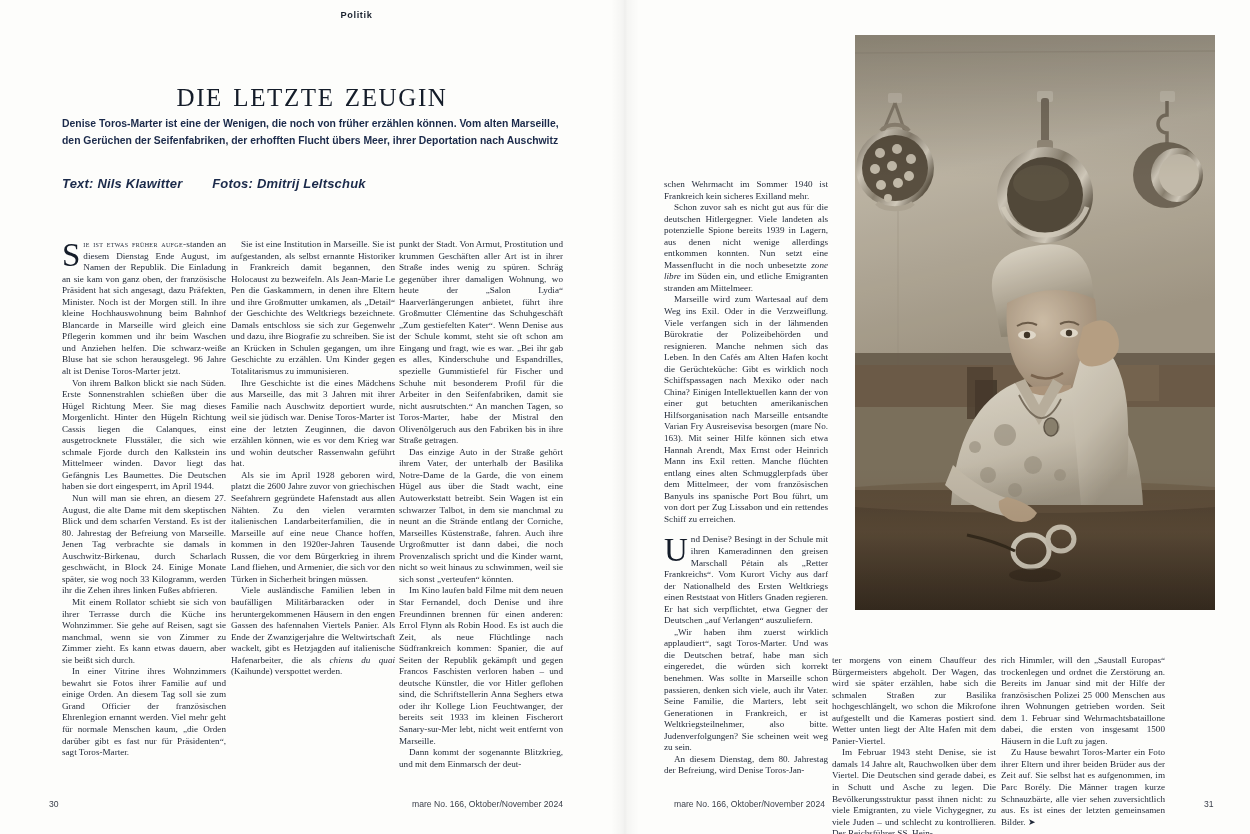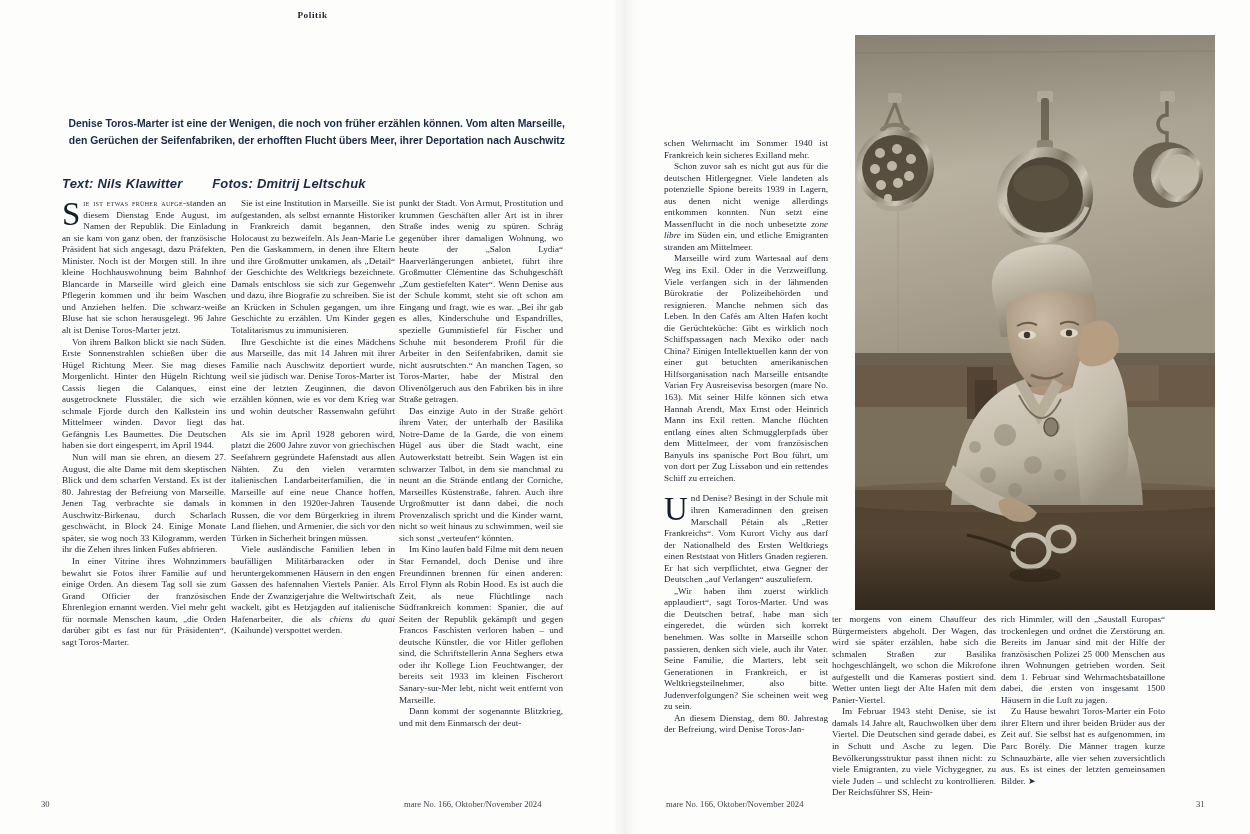--- a/index.html
+++ b/index.html
@@ -42,25 +42,26 @@
     z-index: 20;
   }
 
   
   .rubric {
     position: absolute;
     top: 10px;
     left: 0;
     width: 625px;
     text-align: center;
-    font-family: Liberation Serif, serif;
+    font-family: Liberation Sans, sans-serif;
     font-weight: bold;
     font-size: 9.2px;
     letter-spacing: 0.6px;
     color: #1b2330;
+    padding-left: 44px;
   }
 
   
   .headline {
     position: absolute;
     top: 75px;
     left: 62px;
     width: 500px;
     text-align: center;
     font-family: "Liberation Serif", serif;
@@ -71,21 +72,21 @@
     text-transform: lowercase;
     white-space: nowrap;
   }
   .headline::first-letter { }
 
   .standfirst {
     position: absolute;
     top: 116px;
     left: 62px;
     width: 503px;
-    text-align: right;
+    text-align: left;
     font-family: "Liberation Sans", sans-serif;
     font-weight: bold;
     font-size: 10.4px;
     line-height: 16.5px;
     color: #1b2a4a;
   }
 
   .credits {
     position: absolute;
     top: 176px;
@@ -102,20 +103,21 @@
   
   .col {
     position: absolute;
     font-family: "Liberation Serif", serif;
     font-size: 9.15px;
     line-height: 11.55px;
     text-align: justify;
     color: #1e2636;
     -webkit-hyphens: auto;
     hyphens: auto;
+    margin-top: 41px;
   }
   .col p { margin: 0; text-indent: 10px; }
   .col p.noind { text-indent: 0; }
   .col p i, .col p em { font-style: italic; }
 
   
   #c1 { left: 62px;  top: 198px; width: 164px; height: 592px; }
   #c2 { left: 231px; top: 198px; width: 164px; height: 592px; }
   #c3 { left: 399px; top: 198px; width: 164px; height: 592px; }
   
@@ -161,60 +163,63 @@
     font-weight: bold;
     font-size: 8.3px;
     line-height: 13.5px;
     color: #1b2a4a;
   }
 
   
   .folio {
     position: absolute;
     bottom: 25px;
-    font-family: Liberation Serif, serif;
+    font-family: Liberation Sans, sans-serif;
     font-size: 8.6px;
     color: #3a3f4a;
+    margin-left: 8px;
   }
   .folio-left-num   { left: 41px; }
   .folio-left-issue { left: 404px; }
   .folio-right-issue{ left: 666px; }
   .folio-right-num  { left: 1196px; }
 
   .arrow-end { font-size: 9px; }
 </style>
 </head>
 <body>
 
 <div class="spread">
 
   <div class="page page-left"></div>
   <div class="page page-right"></div>
 
   <div class="rubric">Politik</div>
 
+  <div class="headline">Die letzte Zeugin</div>
   <div class="standfirst">Denise Toros-Marter ist eine der Wenigen, die noch von früher erzählen können. Vom alten Marseille, den Gerüchen der Seifenfabriken, der erhofften Flucht übers Meer, ihrer Deportation nach Auschwitz</div>
   <div class="credits">
     <span>Text: Nils Klawitter</span>
     <span class="gap"></span>
     <span>Fotos: Dmitrij Leltschuk</span>
   </div>
 
   <div class="col" id="c1">
     <p class="noind">
       <span class="dropcap">S</span><span class="lead-smallcaps">ie ist etwas früher aufge-</span><span>standen an diesem Dienstag Ende August, im Namen der Republik. Die Einladung an sie kam von ganz oben, der französische Präsident hat sich angesagt, dazu Präfekten, Minister. Noch ist der Morgen still. In ihre kleine Hochhauswohnung beim Bahnhof Blancarde in Marseille wird gleich eine Pflegerin kommen und ihr beim Waschen und Anziehen helfen. Die schwarz-weiße Bluse hat sie schon herausgelegt. 96 Jahre alt ist Denise Toros-Marter jetzt.</span>
     </p>
     <p><span>Von ihrem Balkon blickt sie nach Süden. Erste Sonnenstrahlen schießen über die Hügel Richtung Meer. Sie mag dieses Morgenlicht. Hinter den Hügeln Richtung Cassis liegen die Calanques, einst ausgetrocknete Flusstäler, die sich wie schmale Fjorde durch den Kalkstein ins Mittelmeer winden. Davor liegt das Gefängnis Les Baumettes. Die Deutschen haben sie dort eingesperrt, im April 1944.</span></p>
     <p><span>Nun will man sie ehren, an diesem 27. August, die alte Dame mit dem skeptischen Blick und dem scharfen Verstand. Es ist der 80. Jahrestag der Befreiung von Marseille. Jenen Tag verbrachte sie damals in Auschwitz-Birkenau, durch Scharlach geschwächt, in Block 24. Einige Monate später, sie wog noch 33 Kilogramm, werden ihr die Zehen ihres linken Fußes abfrieren.</span></p>
+    <p><span>Mit einem Rollator schiebt sie sich von ihrer Terrasse durch die Küche ins Wohnzimmer. Sie gehe auf Reisen, sagt sie manchmal, wenn sie von Zimmer zu Zimmer zieht. Es kann etwas dauern, aber sie beißt sich durch.</span></p>
     <p><span>In einer Vitrine ihres Wohnzimmers bewahrt sie Fotos ihrer Familie auf und einige Orden. An diesem Tag soll sie zum Grand Officier der französischen Ehrenlegion ernannt werden. Viel mehr geht für normale Menschen kaum, „die Orden darüber gibt es fast nur für Präsidenten“, sagt Toros-Marter.</span></p>
   </div>
 
   <div class="col" id="c2">
     <p><span>Sie ist eine Institution in Marseille. Sie ist aufgestanden, als selbst ernannte Historiker in Frankreich damit begannen, den Holocaust zu bezweifeln. Als Jean-Marie Le Pen die Gaskammern, in denen ihre Eltern und ihre Großmutter umkamen, als „Detail“ der Geschichte des Weltkriegs bezeichnete. Damals entschloss sie sich zur Gegenwehr und dazu, ihre Biografie zu schreiben. Sie ist an Krücken in Schulen gegangen, um ihre Geschichte zu erzählen. Um Kinder gegen Totalitarismus zu immunisieren.</span></p>
-    <p><span>Ihre Geschichte ist die eines Mädchens aus Marseille, das mit 14 Jahren mit ihrer Familie nach Auschwitz deportiert wurde, weil sie jüdisch war. Denise Toros-Marter ist eine der letzten Zeuginnen, die davon erzählen können, wie es vor dem Krieg war und wohin deutscher Rassenwahn geführt hat.</span></p>
+    <p><span>Ihre Geschichte ist die eines Mädchens aus Marseille, das mit 3 Jahren mit ihrer Familie nach Auschwitz deportiert wurde, weil sie jüdisch war. Denise Toros-Marter ist eine der letzten Zeuginnen, die davon erzählen können, wie es vor dem Krieg war und wohin deutscher Rassenwahn geführt hat.</span></p>
     <p><span>Als sie im April 1928 geboren wird, platzt die 2600 Jahre zuvor von griechischen Seefahrern gegründete Hafenstadt aus allen Nähten. Zu den vielen verarmten italienischen Landarbeiterfamilien, die in Marseille auf eine neue Chance hoffen, kommen in den 1920er-Jahren Tausende Russen, die vor dem Bürgerkrieg in ihrem Land fliehen, und Armenier, die sich vor den Türken in Sicherheit bringen müssen.</span></p>
     <p><span>Viele ausländische Familien leben in baufälligen Militärbaracken oder in heruntergekommenen Häusern in den engen Gassen des hafennahen Viertels Panier. Als Ende der Zwanzigerjahre die Weltwirtschaft wackelt, gibt es Hetzjagden auf italienische Hafenarbeiter, die als </span><i>chiens du quai</i><span> (Kaihunde) verspottet werden.</span></p>
   </div>
 
   <div class="col" id="c3">
     <p class="noind"><span>punkt der Stadt. Von Armut, Prostitution und krummen Geschäften aller Art ist in ihrer Straße indes wenig zu spüren. Schräg gegenüber ihrer damaligen Wohnung, wo heute der „Salon Lydia“ Haarverlängerungen anbietet, führt ihre Großmutter Clémentine das Schuhgeschäft „Zum gestiefelten Kater“. Wenn Denise aus der Schule kommt, steht sie oft schon am Eingang und fragt, wie es war. „Bei ihr gab es alles, Kinderschuhe und Espandrilles, spezielle Gummistiefel für Fischer und Schuhe mit besonderem Profil für die Arbeiter in den Seifenfabriken, damit sie nicht ausrutschten.“ An manchen Tagen, so Toros-Marter, habe der Mistral den Olivenölgeruch aus den Fabriken bis in ihre Straße getragen.</span></p>
     <p><span>Das einzige Auto in der Straße gehört ihrem Vater, der unterhalb der Basilika Notre-Dame de la Garde, die von einem Hügel aus über die Stadt wacht, eine Autowerkstatt betreibt. Sein Wagen ist ein schwarzer Talbot, in dem sie manchmal zu neunt an die Strände entlang der Corniche, Marseilles Küstenstraße, fahren. Auch ihre Urgroßmutter ist dann dabei, die noch Provenzalisch spricht und die Kinder warnt, nicht so weit hinaus zu schwimmen, weil sie sich sonst „verteufen“ könnten.</span></p>
     <p><span>Im Kino laufen bald Filme mit dem neuen Star Fernandel, doch Denise und ihre Freundinnen brennen für einen anderen: Errol Flynn als Robin Hood. Es ist auch die Zeit, als neue Flüchtlinge nach Südfrankreich kommen: Spanier, die auf Seiten der Republik gekämpft und gegen Francos Faschisten verloren haben – und deutsche Künstler, die vor Hitler geflohen sind, die Schriftstellerin Anna Seghers etwa oder ihr Kollege Lion Feuchtwanger, der bereits seit 1933 im kleinen Fischerort Sanary-sur-Mer lebt, nicht weit entfernt von Marseille.</span></p>
     <p><span>Dann kommt der sogenannte Blitzkrieg, und mit dem Einmarsch der deut-</span></p>
   </div>

